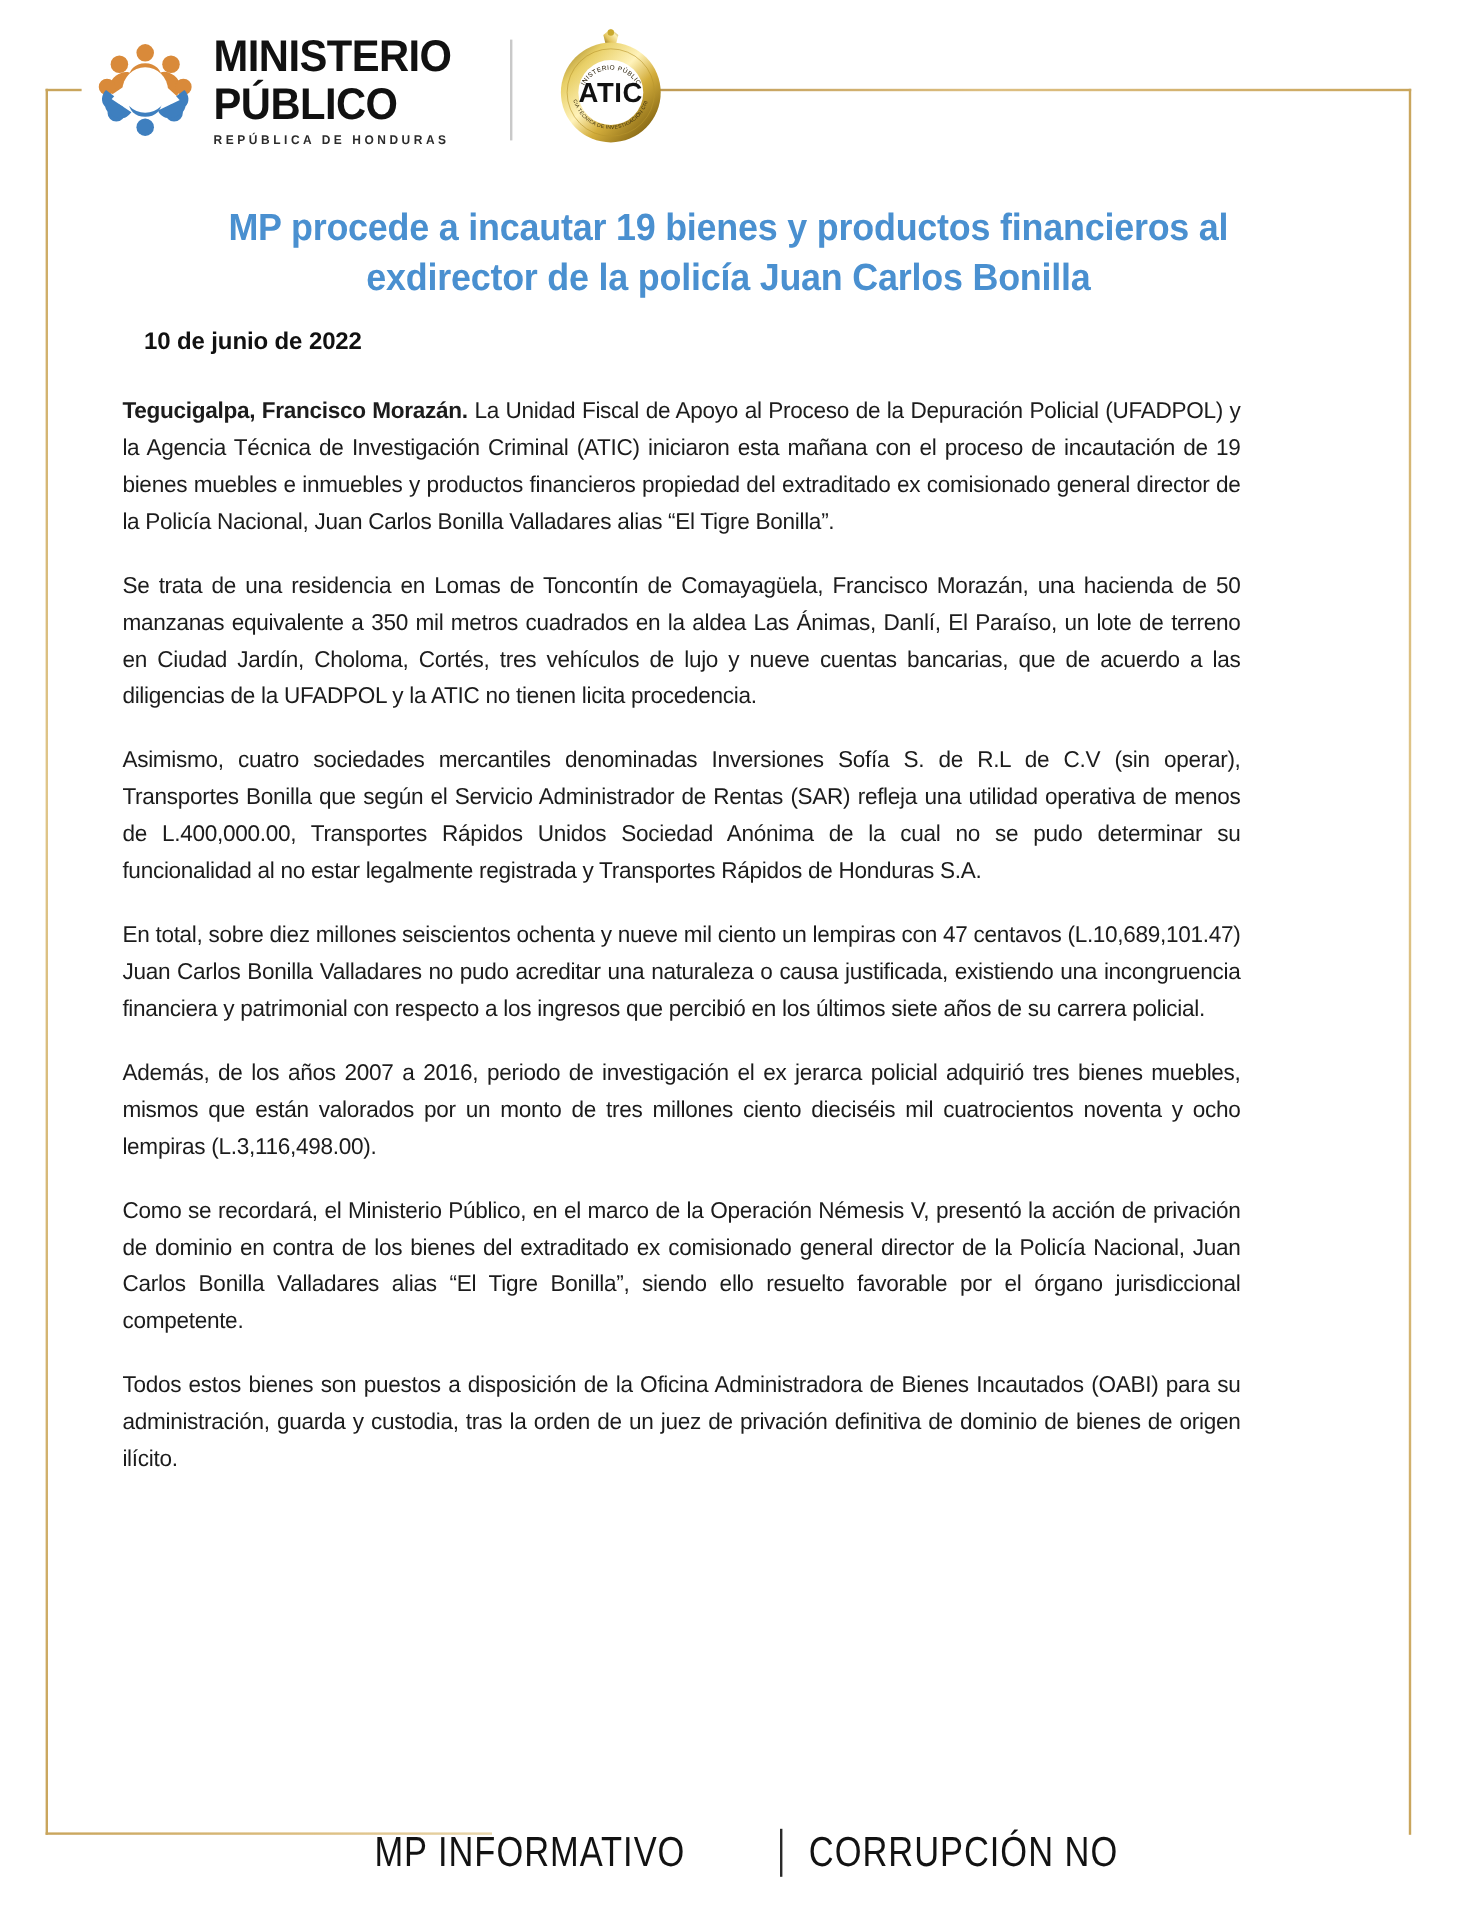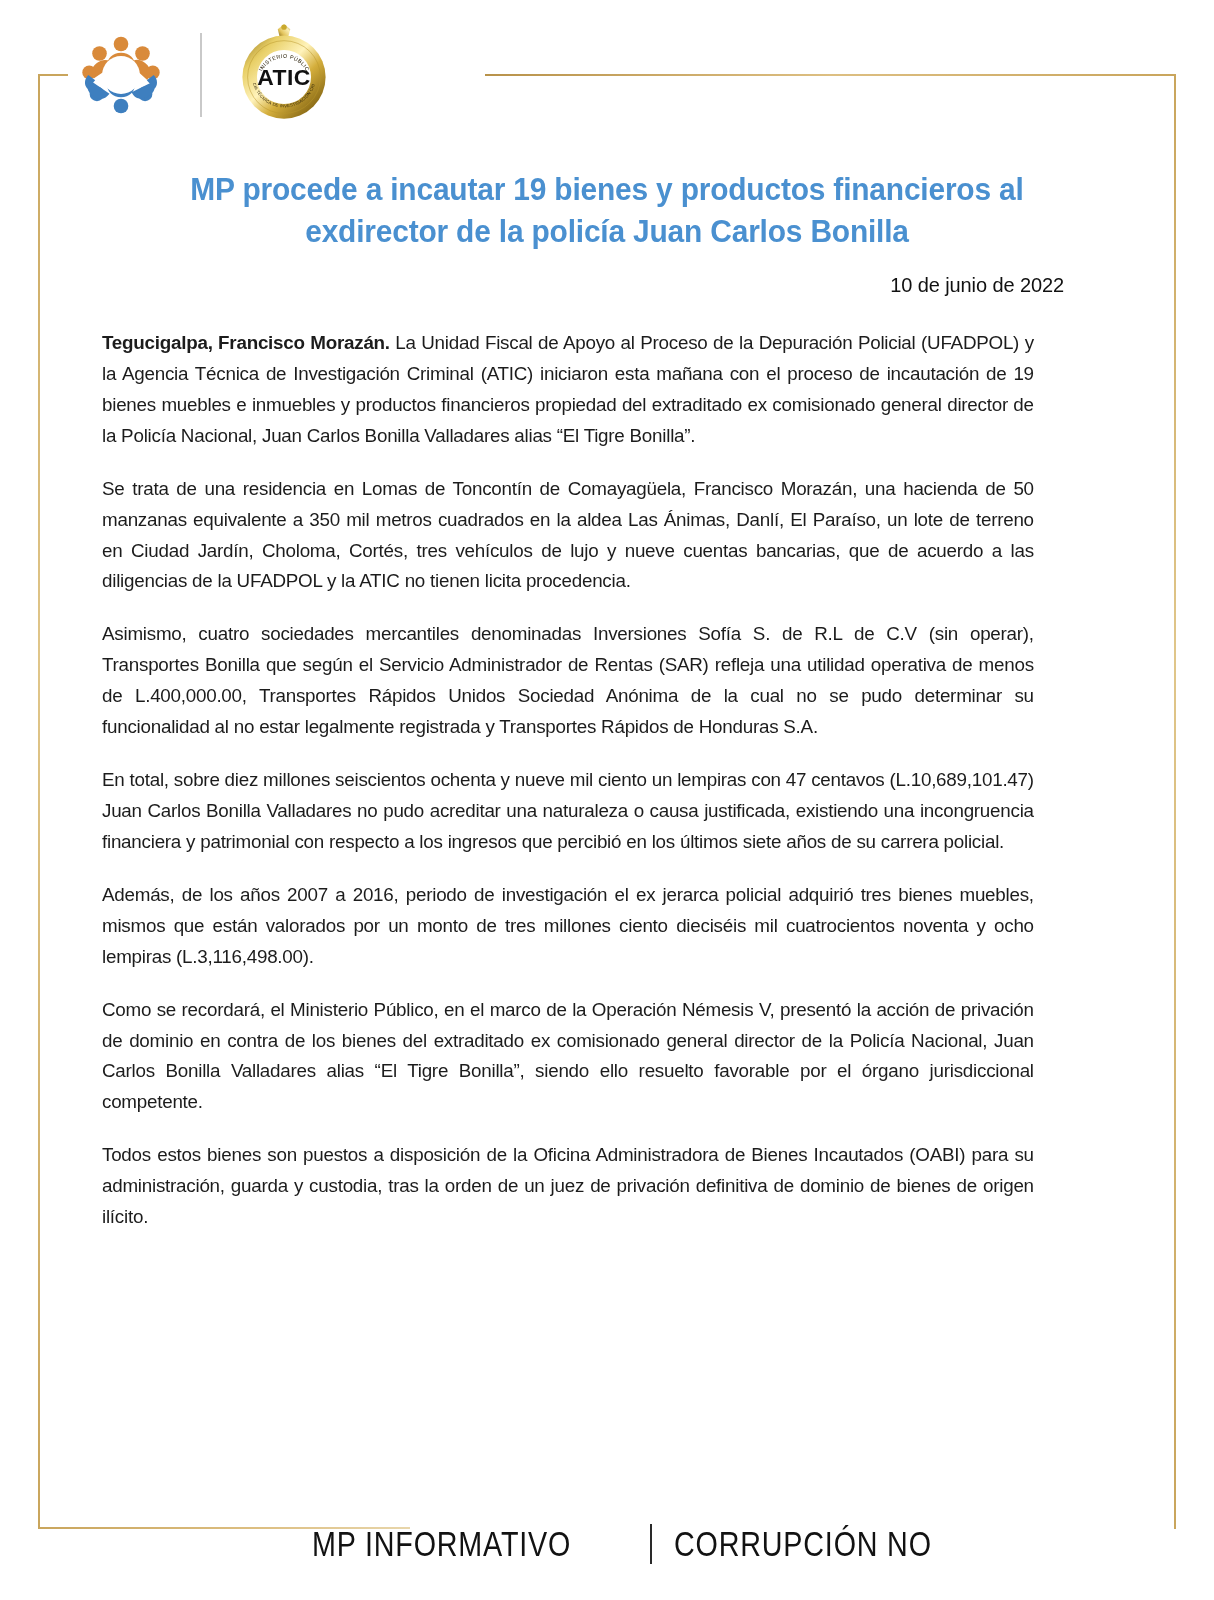--- a/index.html
+++ b/index.html
@@ -141,23 +141,22 @@
     transform: scaleX(0.95);
     transform-origin: center top;
   }
 
   
   .date {
     position: absolute;
     top: 274px;
     left: 120px;
     width: 944px;
-    text-align: right;
     font-size: 20px;
-    font-weight: normal;
+    font-weight: bold;
     color: #111111;
     letter-spacing: -0.1px;
   }
 
   
   .body-copy {
     position: absolute;
     top: 328px;
     left: 102px;
     width: 946px;
@@ -242,20 +241,25 @@
               <circle cx="78" cy="72" r="8.5"></circle>
               <path d="M78 62 C88 62 93 69 92 76 L64 74 C65 67 68 62 78 62 Z" transform="rotate(150 78 69)"></path>
               <circle cx="22" cy="72" r="8.5"></circle>
               <path d="M22 62 C32 62 37 69 36 76 L8 74 C9 67 12 62 22 62 Z" transform="rotate(-150 22 69)"></path>
               <path d="M88 50 C93 55 93 62 89 66 L80 56 Z"></path>
               <path d="M12 50 C7 55 7 62 11 66 L20 56 Z"></path>
             </g>
             <circle cx="50" cy="50" r="22" fill="#ffffff"></circle>
           </g>
         </svg>
+      </div>
+      <div class="mp-words">
+        <div class="mp-line1">MINISTERIO</div>
+        <div class="mp-line2">PÚBLICO</div>
+        <div class="mp-sub">REPÚBLICA DE HONDURAS</div>
       </div>
     </div>
 
     <div class="logo-divider"></div>
 
     <div class="atic-seal">
       <svg width="104" height="104" viewBox="0 0 100 100" aria-hidden="true">
         <defs>
           <linearGradient id="goldgrad" x1="0" y1="0" x2="1" y2="1">
             <stop offset="0%" stop-color="#8a6a16"></stop>

